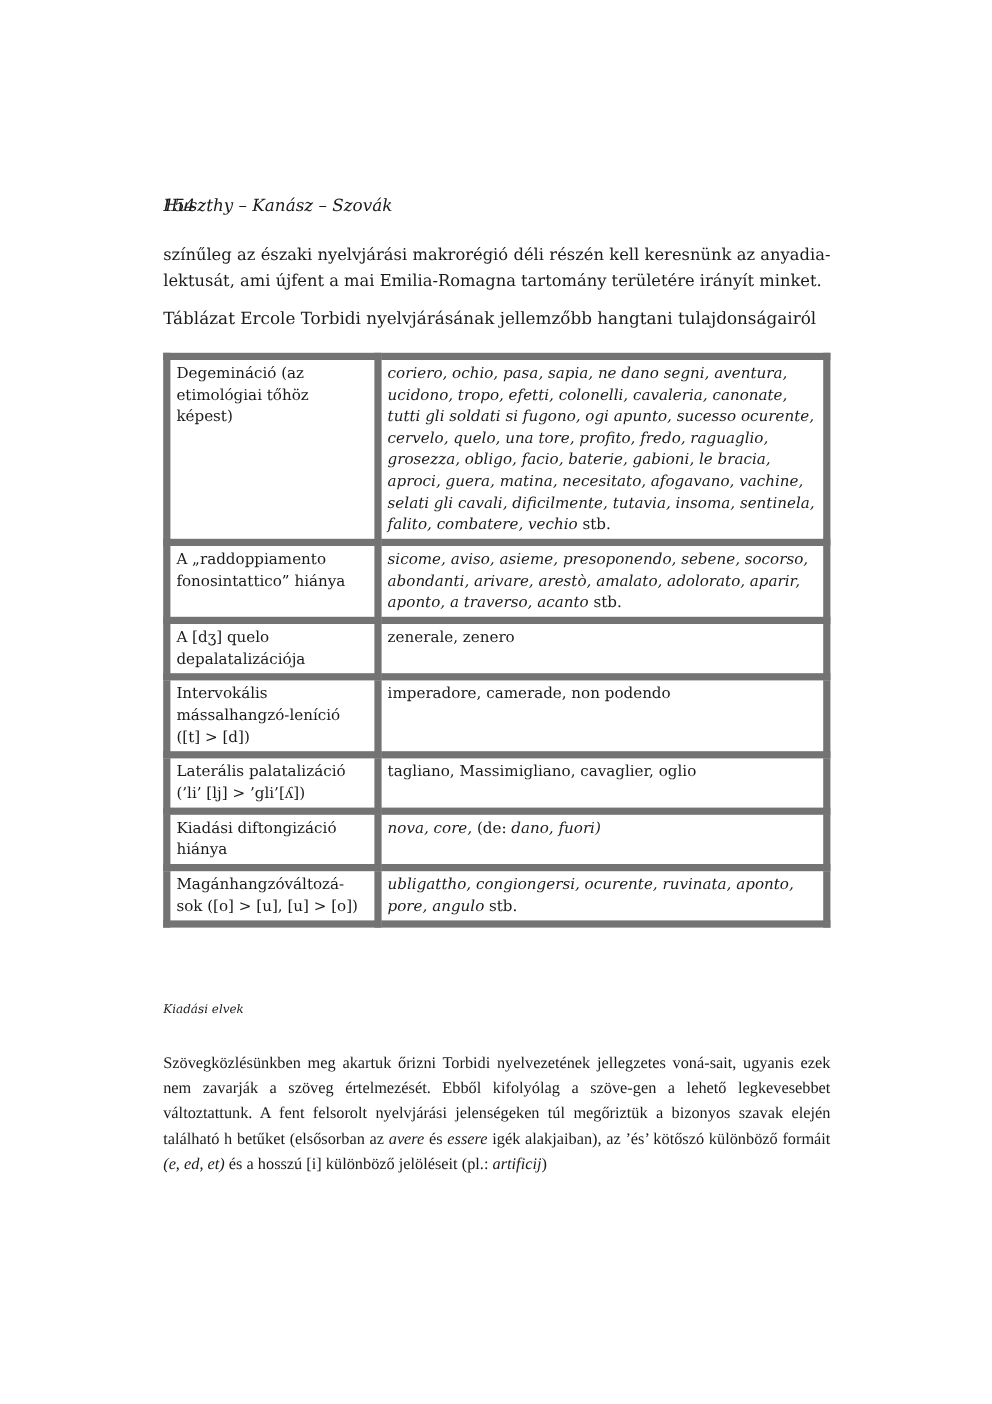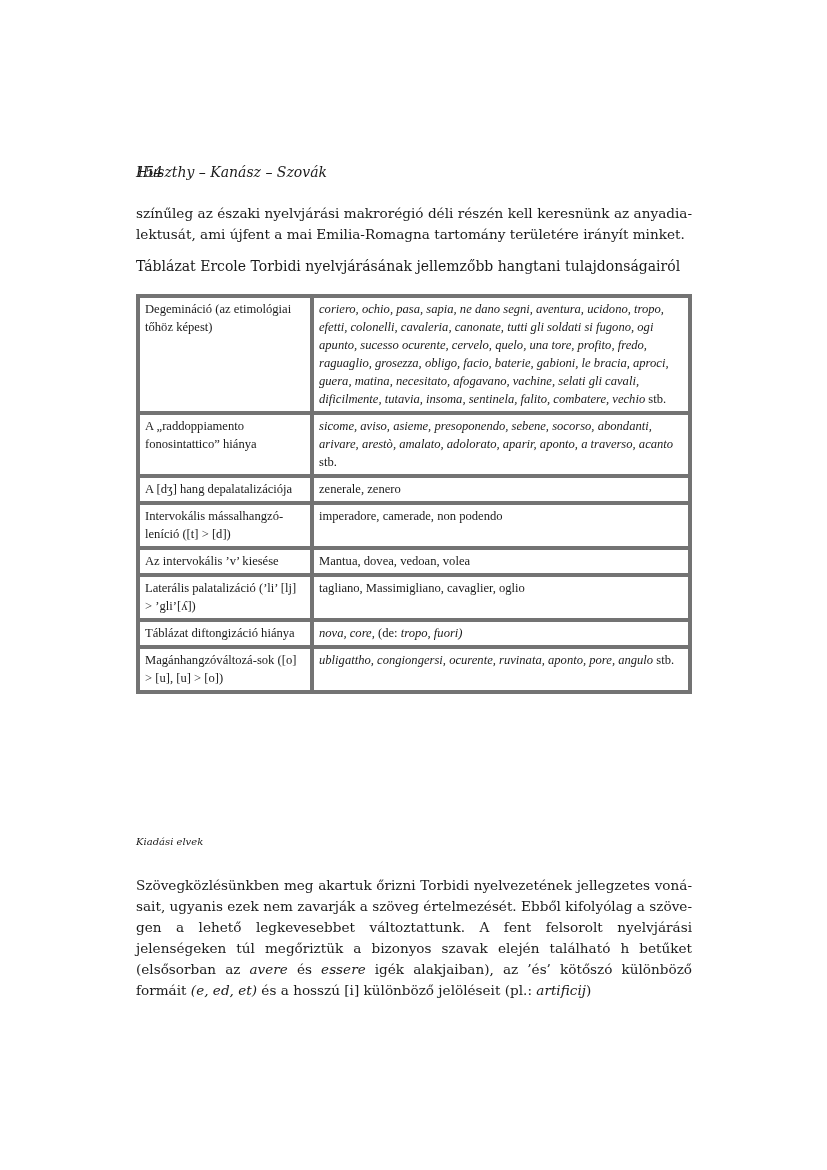--- a/index.html
+++ b/index.html
@@ -8,26 +8,26 @@
     .page { position: absolute; left: 136px; top: 0; width: 556px; }
     .header { position: absolute; top: 164px; left: 0; width: 556px; height: 20px;
               font-style: italic; font-size: 14px; }
     .header .pageno { position: absolute; left: 0; top: 0; }
     .header .runhead { position: absolute; left: 0; width: 100%; text-align: left; top: 0; }
     .para { font-size: 13.6px; line-height: 21px; text-align: justify; }
     .p1 { position: absolute; top: 203px; left: 0; width: 556px; }
     .caption { position: absolute; top: 258px; left: 0; width: 556px; font-size: 14px; white-space: nowrap; }
     table.feat { position: absolute; top: 294px; left: 0; width: 556px; border-collapse: collapse;
                  font-size: 12.6px; line-height: 18px; }
-    table.feat td { border: 4px solid #737373; vertical-align: top; padding: 2px 5px 3px 5px; font-family: Liberation Serif, serif; }
+    table.feat td { border: 6px solid #737373; vertical-align: top; padding: 2px 5px 3px 5px; }
     table.feat td.label { width: 160px; }
     table.feat td.ex { }
     .ital { font-style: italic; text-align: right; }
     .subhead { position: absolute; top: 836px; left: 0; font-style: italic; font-size: 10px; }
-    .p2 { position: absolute; top: 875px; left: 0; width: 556px; }
+    .p2 { position: absolute; top: 875px; left: 0; width: 556px; font-family: Liberation Serif, serif; }
   </style>
 </head>
 <body>
 
 <div class="page">
 
   <div class="header">
     <span class="pageno">154</span>
     <span class="runhead">Huszthy – Kanász – Szovák</span>
   </div>
@@ -40,38 +40,34 @@
     <tbody>
       <tr>
         <td class="label">Degemináció (az etimológiai tőhöz képest)</td>
         <td class="ex"><span class="ital">coriero, ochio, pasa, sapia, ne dano segni, aventura, ucidono, tropo, efetti, colonelli, cavaleria, canonate, tutti gli soldati si fugono, ogi apunto, sucesso ocurente, cervelo, quelo, una tore, profito, fredo, raguaglio, grosezza, obligo, facio, baterie, gabioni, le bracia, aproci, guera, matina, necesitato, afogavano, vachine, selati gli cavali, dificilmente, tutavia, insoma, sentinela, falito, combatere, vechio</span><span> stb.</span></td>
       </tr>
       <tr>
         <td class="label">A „raddoppiamento fonosintattico” hiánya</td>
         <td class="ex"><span class="ital">sicome, aviso, asieme, presoponendo, sebene, socorso, abondanti, arivare, arestò, amalato, adolorato, aparir, aponto, a traverso, acanto</span><span> stb.</span></td>
       </tr>
       <tr>
-        <td class="label">A [dʒ] hang depalatalizációja</td>
+        <td class="label">A [dʒ] quelo depalatalizációja</td>
         <td class="ex"><span>zenerale, zenero</span></td>
       </tr>
       <tr>
         <td class="label">Intervokális mássalhangzó-leníció ([t] &gt; [d])</td>
         <td class="ex"><span>imperadore, camerade, non podendo</span></td>
       </tr>
       <tr>
-        <td class="label">Az intervokális ’v’ kiesése</td>
-        <td class="ex"><span>Mantua, dovea, vedoan, volea</span></td>
-      </tr>
-      <tr>
         <td class="label">Laterális palatalizáció (’li’ [lj] &gt; ’gli’[ʎ])</td>
         <td class="ex"><span>tagliano, Massimigliano, cavaglier, oglio</span></td>
       </tr>
       <tr>
-        <td class="label">Táblázat diftongizáció hiánya</td>
-        <td class="ex"><span class="ital">nova, core,</span><span> (de: </span><span class="ital">tropo, fuori)</span></td>
+        <td class="label">Kiadási diftongizáció hiánya</td>
+        <td class="ex"><span class="ital">nova, core,</span><span> (de: </span><span class="ital">dano, fuori)</span></td>
       </tr>
       <tr>
         <td class="label">Magánhangzóváltozá-sok ([o] &gt; [u], [u] &gt; [o])</td>
         <td class="ex"><span class="ital">ubligattho, congiongersi, ocurente, ruvinata, aponto, pore, angulo</span><span> stb.</span></td>
       </tr>
     </tbody>
   </table>
 
   <div class="subhead">Kiadási elvek</div>
 

